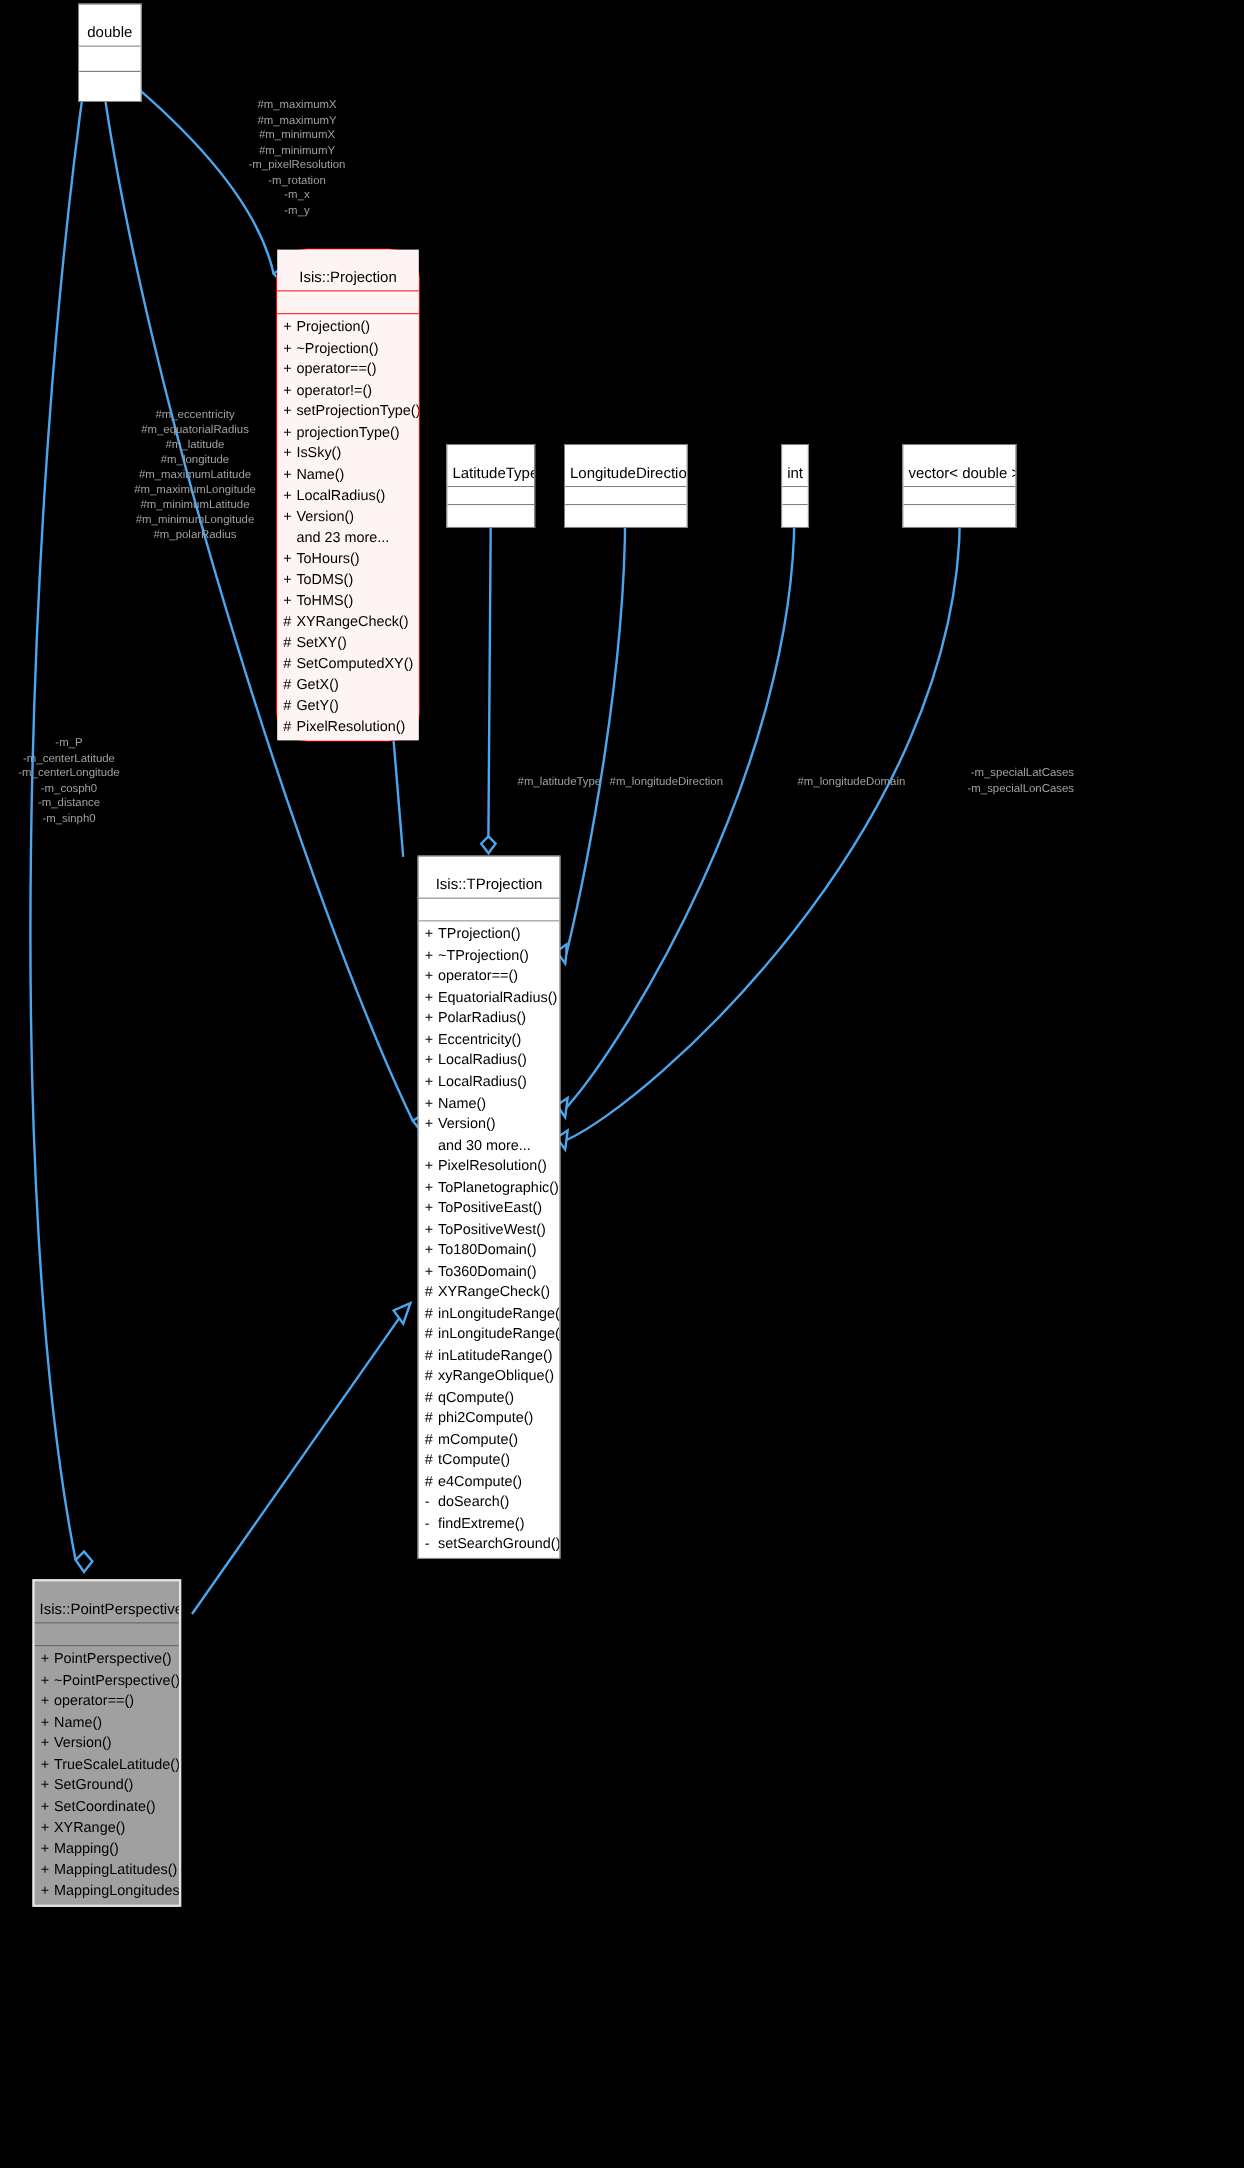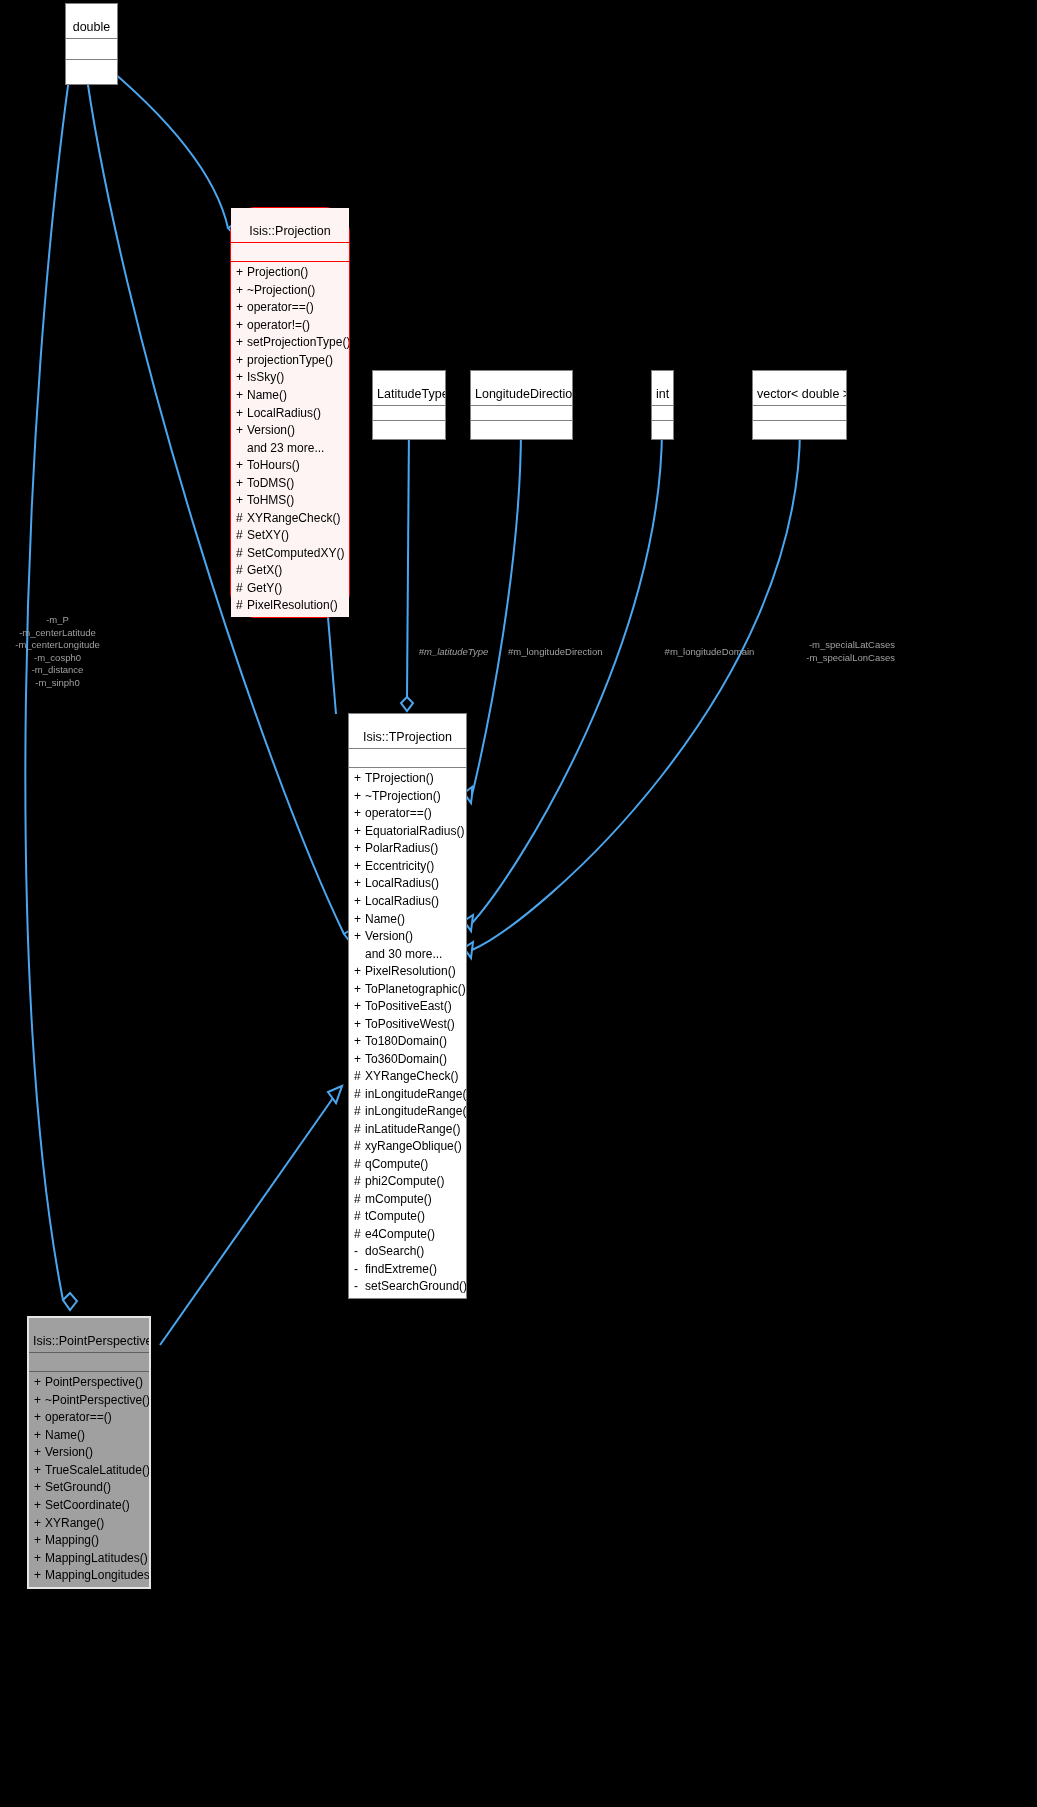--- a/index.html
+++ b/index.html
@@ -207,30 +207,47 @@
         <div class="row"><span class="vis">+</span><span>TrueScaleLatitude()</span></div>
         <div class="row"><span class="vis">+</span><span>SetGround()</span></div>
         <div class="row"><span class="vis">+</span><span>SetCoordinate()</span></div>
         <div class="row"><span class="vis">+</span><span>XYRange()</span></div>
         <div class="row"><span class="vis">+</span><span>Mapping()</span></div>
         <div class="row"><span class="vis">+</span><span>MappingLatitudes()</span></div>
         <div class="row"><span class="vis">+</span><span>MappingLongitudes()</span></div>
       </div>
   </div>
 
-
+  <div class="edge-label" style="left:185px;top:82px;width:125px;">#m_maximumX
+#m_maximumY
+#m_minimumX
+#m_minimumY
+-m_pixelResolution
+-m_rotation
+-m_x
+-m_y</div>
+
+  <div class="edge-label" style="left:90px;top:340px;width:145px;">#m_eccentricity
+#m_equatorialRadius
+#m_latitude
+#m_longitude
+#m_maximumLatitude
+#m_maximumLongitude
+#m_minimumLatitude
+#m_minimumLongitude
+#m_polarRadius</div>
 
   <div class="edge-label" style="left:-5px;top:614px;width:125px;">-m_P
 -m_centerLatitude
 -m_centerLongitude
 -m_cosph0
 -m_distance
 -m_sinph0</div>
 
-  <div class="edge-label" style="left:406px;top:646px;width:95px;text-align:center;font-style:italic;">#m_latitudeType</div>
+  <div class="edge-label" style="left:406px;top:646px;width:95px;text-align:right;">#m_latitudeType</div>
 
   <div class="edge-label" style="left:508px;top:646px;width:120px;text-align:left;">#m_longitudeDirection</div>
 
   <div class="edge-label" style="left:652px;top:646px;width:115px;text-align:center;">#m_longitudeDomain</div>
 
   <div class="edge-label right" style="left:770px;top:639px;width:125px;">-m_specialLatCases
 -m_specialLonCases</div>
 
 </div>
 

